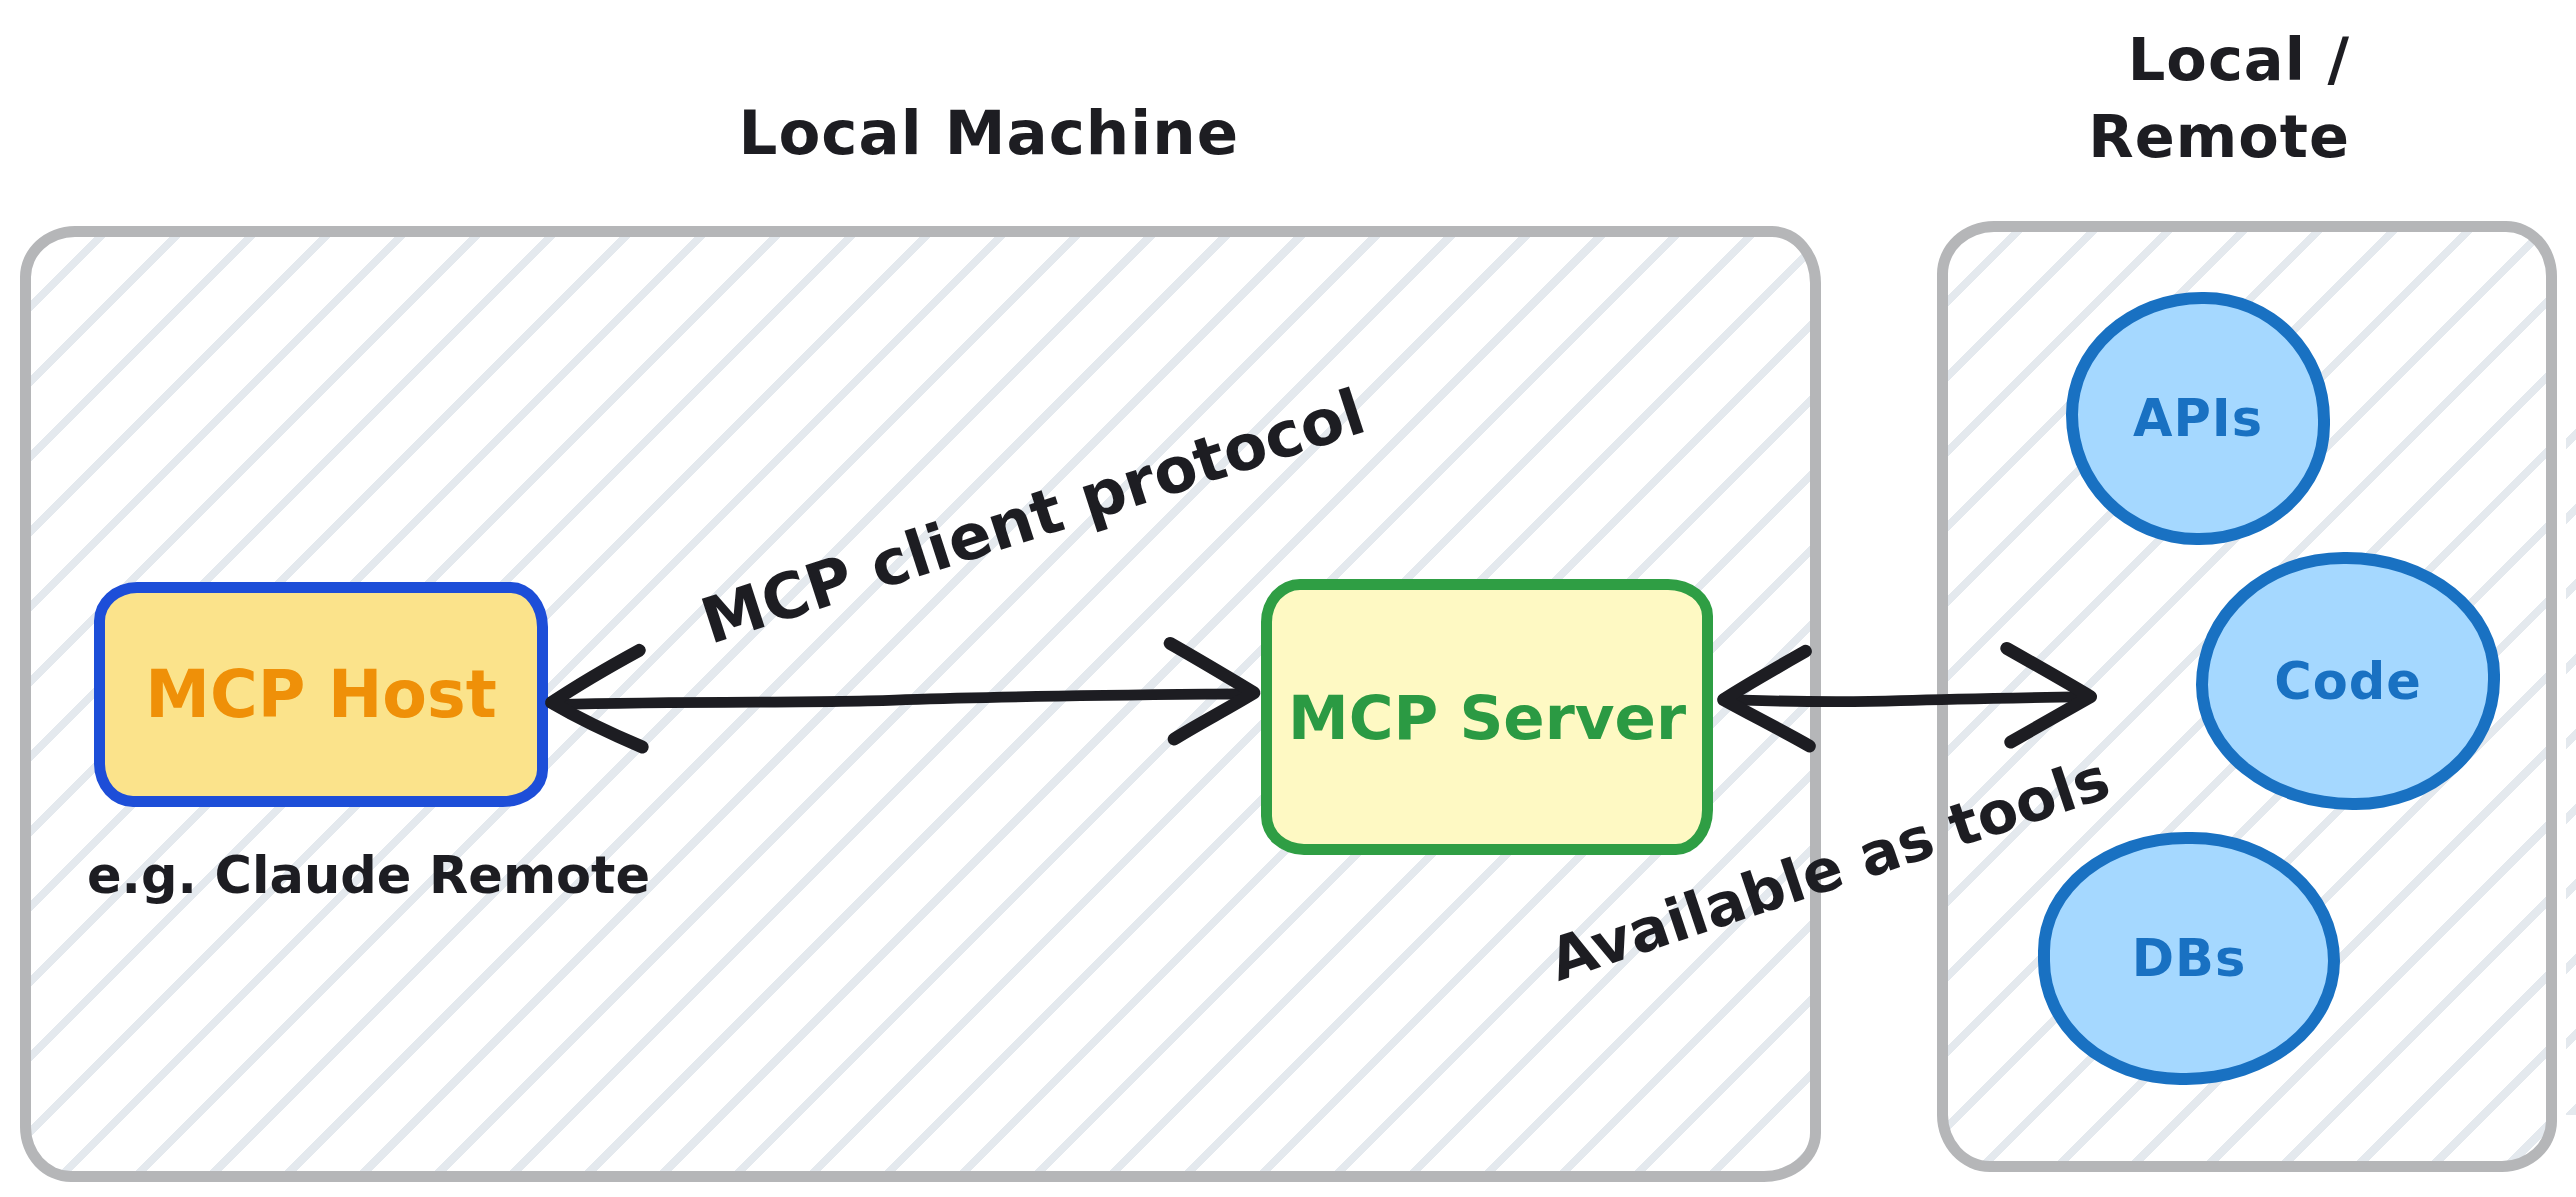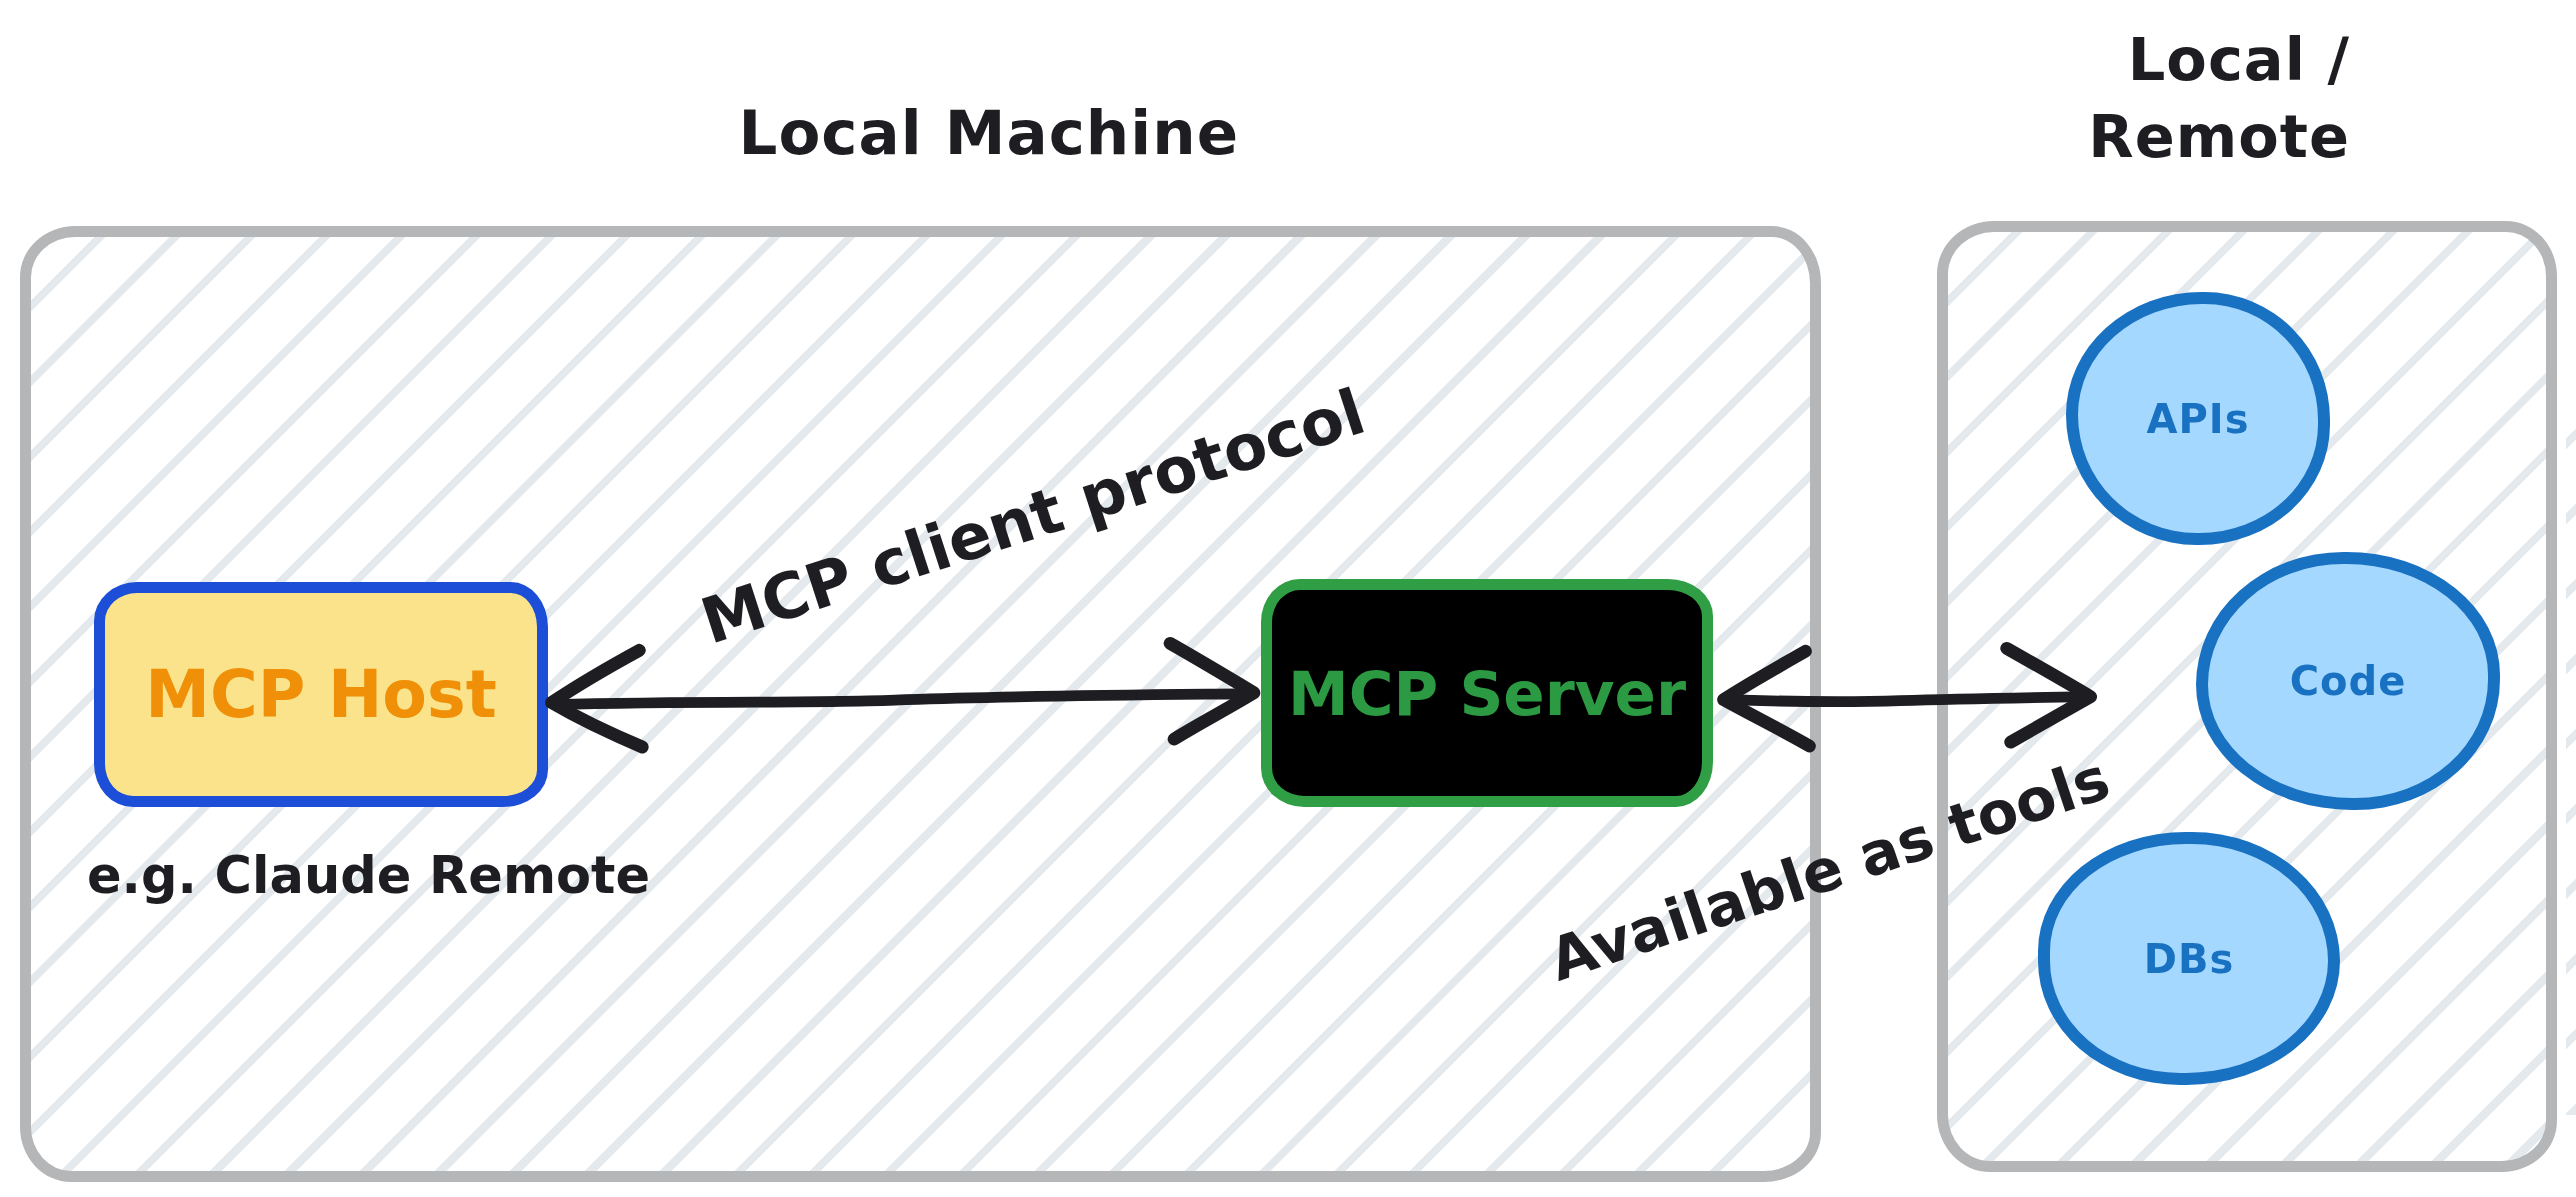--- a/index.html
+++ b/index.html
@@ -55,22 +55,22 @@
   }
   .node.host{
     left:94px;top:582px;width:454px;height:225px;
     background:#fbe38b;
     border:11px solid #1d4ed8;
     border-radius:43px 37px 45px 39px / 39px 45px 37px 43px;
     color:#ef9008;
     font-size:65px;
   }
   .node.server{
-    left:1261px;top:579px;width:452px;height:228px;
-    background:#000000;
+    left:1261px;top:579px;width:452px;height:276px;
+    background:#fef9c3;
     border:11px solid #2f9e44;
     border-radius:39px 45px 37px 43px / 43px 37px 45px 39px;
     color:#2b9a43;
     font-size:61px;
   }
   .caption{
     position:absolute;
     left:87px;top:846px;width:592px;
     font-size:51px;
     font-weight:600;
@@ -79,21 +79,21 @@
   }
   
   .circle{
     position:absolute;
     box-sizing:border-box;
     border:12px solid #1971c2;
     background:#a5d8ff;
     border-radius:50%;
     display:flex;align-items:center;justify-content:center;
     color:#1971c2;
-    font-size:40px;
+    font-size:51px;
     font-weight:700;
     letter-spacing:1px;
   }
   .circle.apis{left:2066px;top:292px;width:264px;height:253px;border-radius:52% 48% 50% 50% / 49% 51% 48% 52%;}
   .circle.code{left:2196px;top:552px;width:304px;height:258px;border-radius:49% 51% 48% 52% / 52% 48% 51% 49%;}
   .circle.dbs{left:2038px;top:832px;width:302px;height:253px;border-radius:50% 50% 52% 48% / 48% 52% 50% 50%;}
   
   .edge-label{
     position:absolute;
     text-align:center;

